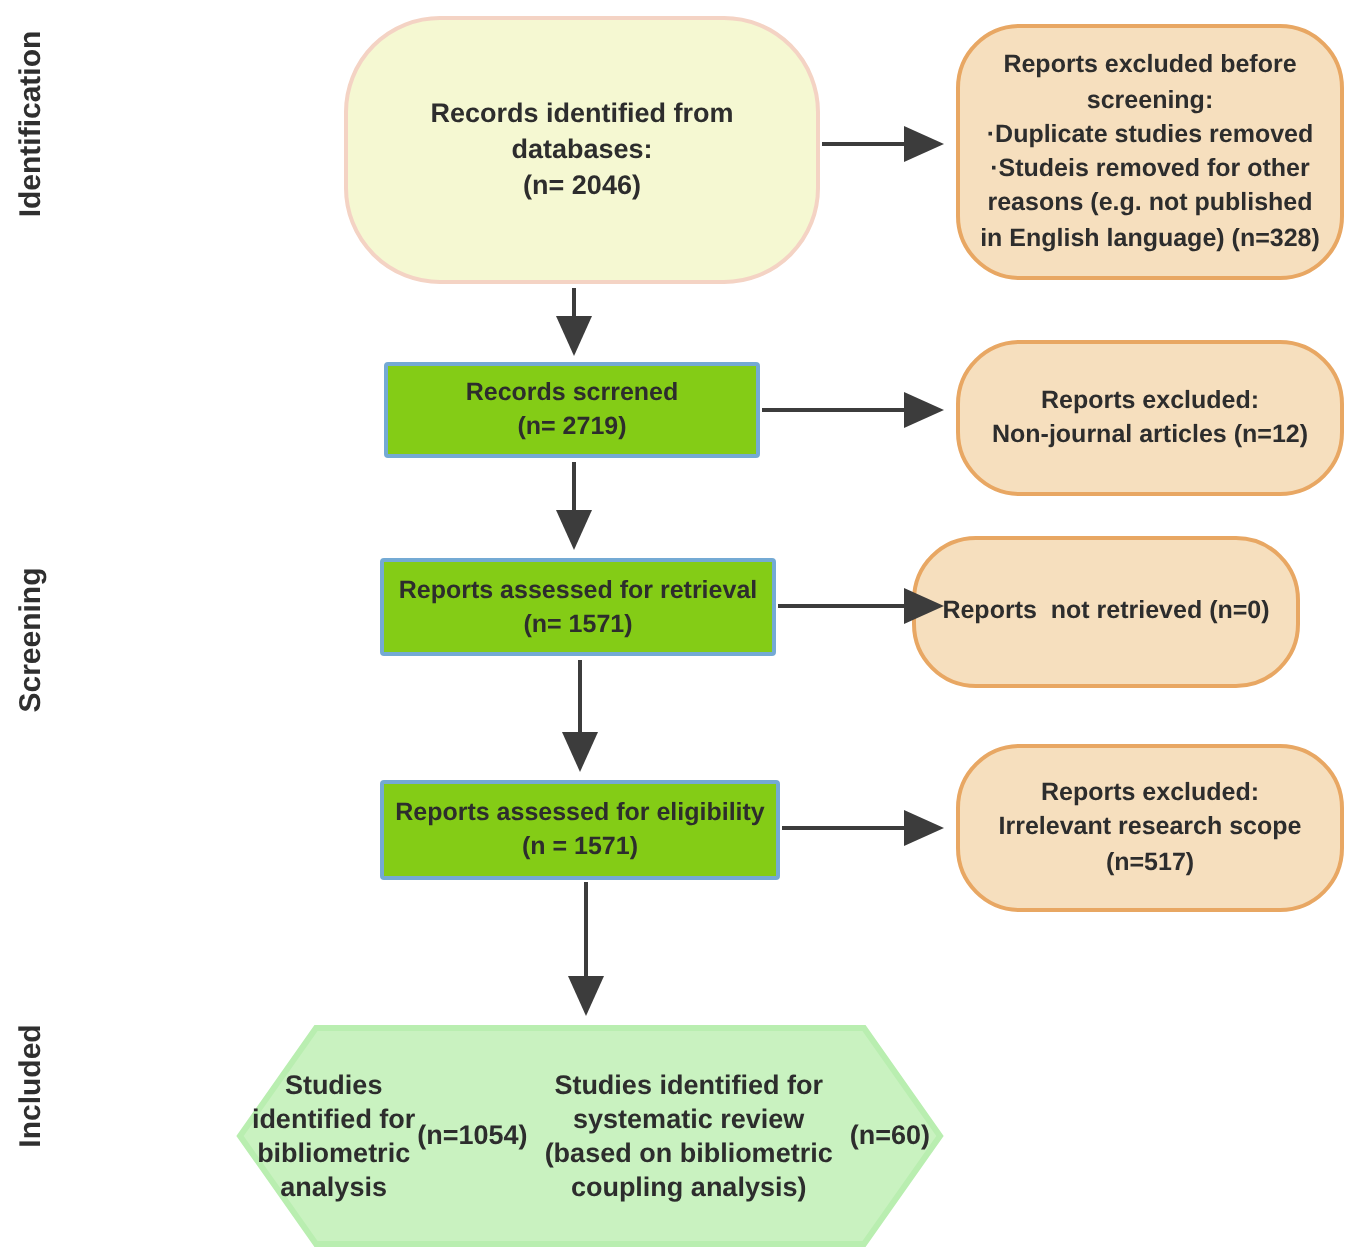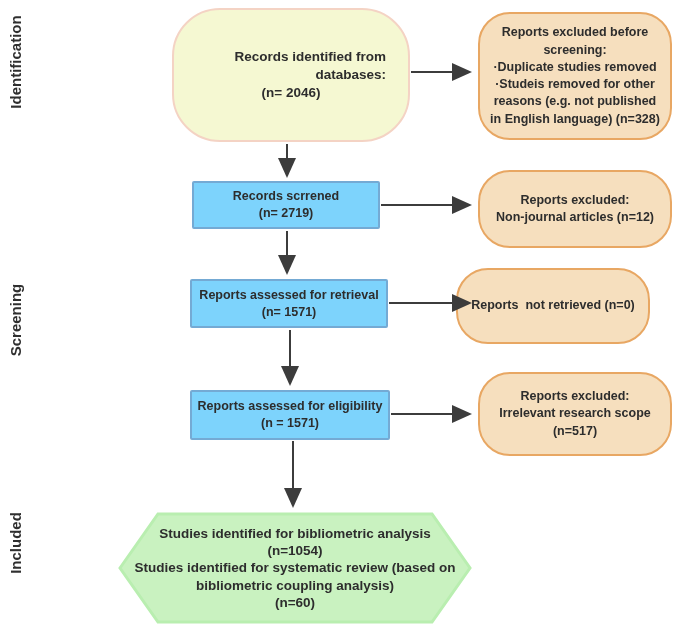--- a/index.html
+++ b/index.html
@@ -37,21 +37,21 @@
   .box.yellow {
     background: #f5f8d2;
     border: 2px solid #f4d3c4;
     border-radius: 48px;
     font-size: 13.5px;
     line-height: 1.32;
     padding: 0 22px;
   }
   .box.yellow .gap { }
   .box.blue {
-    background: #7dd3fc;
+    background: #84cc16;
     border: 2px solid #74aad4;
     border-radius: 2px;
     font-size: 12.5px;
     line-height: 1.35;
     padding: 0 2px;
   }
   .box.orange {
     background: #f6dfbe;
     border: 2px solid #e8a763;
     border-radius: 32px;
@@ -60,21 +60,20 @@
     padding: 20px 8px;
   }
   .hex-svg { position: absolute; left: 118px; top: 512px; }
   .hex-text {
     position: absolute;
     left: 125px;
     top: 514px;
     width: 340px;
     height: 108px;
     display: flex;
-    flex-direction: column;
     align-items: center;
     justify-content: center;
     text-align: center;
     font-size: 13.5px;
     font-weight: 600;
     line-height: 1.27;
   }
   .arrows {
     position: absolute;
     left: 0; top: 0;
@@ -83,21 +82,21 @@
 </style>
 </head>
 <body>
 
 <div id="canvas">
 
   <div class="stage-label" style="left:-39px; top:53px;">Identification</div>
   <div class="stage-label" style="left:-39px; top:311px;">Screening</div>
   <div class="stage-label" style="left:-39px; top:534px;">Included</div>
 
-  <div class="box yellow" style="left:172px; top:8px; width:238px; height:134px;text-align:right;">
+  <div class="box yellow" style="left:172px; top:8px; width:238px; height:134px;">
     <div class="line">Records identified from databases:</div>
     <div class="line gap">(n= 2046)</div>
   </div>
 
   <div class="box orange" style="left:478px; top:12px; width:194px; height:128px;">
     <div class="line">Reports excluded before screening:</div>
     <div class="line">·Duplicate studies removed</div>
     <div class="line">·Studeis removed for other reasons (e.g. not published in English language) (n=328)</div>
   </div>
 

